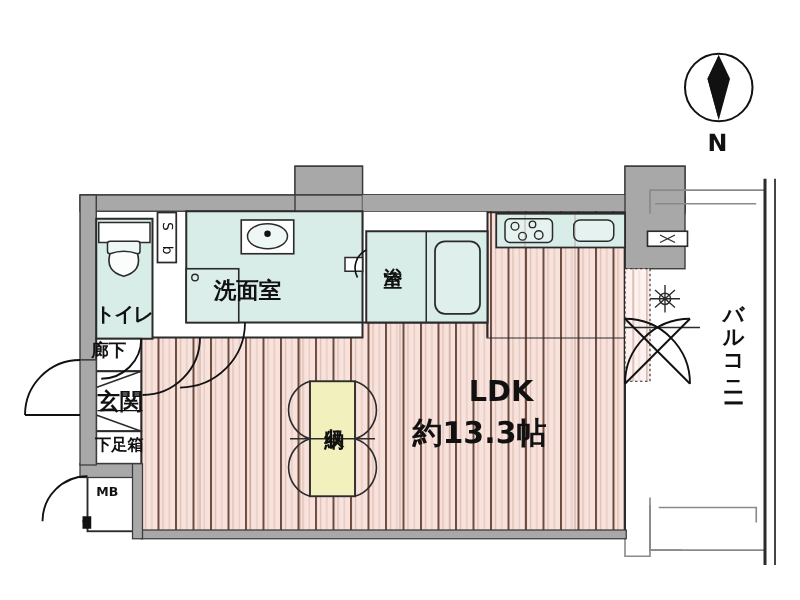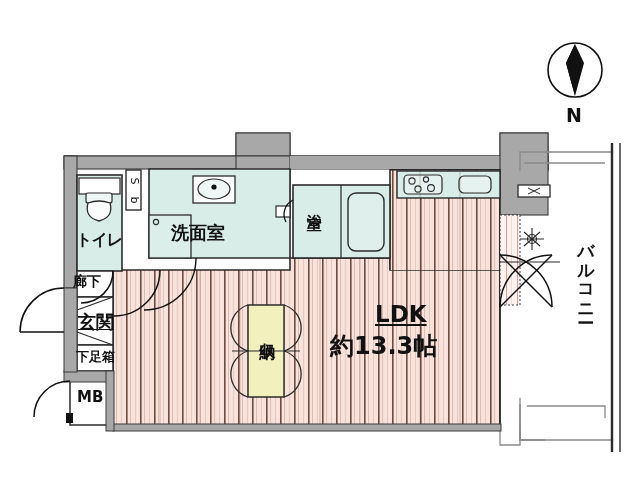--- a/index.html
+++ b/index.html
@@ -238,34 +238,34 @@
   <rect x="113" y="424" width="388" height="7" fill="#a8a8a8" stroke="#3a3a3a" stroke-width="1"></rect>
   <rect x="106" y="371" width="8" height="60" fill="#a8a8a8" stroke="#3a3a3a" stroke-width="1"></rect>
 
   <g>
     <circle cx="575" cy="70" r="27" fill="#ffffff" stroke="#111" stroke-width="1.6"></circle>
     <path d="M 575,44 L 584,63 L 575,96 L 566,63 Z" fill="#111"></path>
     <path d="M 575,44 L 566,63 L 575,96 Z" fill="#111"></path>
   </g>
 </svg>
 
-<div class="lbl" style="left:375px;top:303px;font-size:23px;text-decoration:underline;">LDK</div>
+<div class="lbl" style="left:375px;top:303px;font-size:23px;">LDK</div>
 <div class="lbl" style="left:330px;top:334px;font-size:24px;">約13.3帖</div>
 
 <div class="lbl" style="left:171px;top:224px;font-size:18px;">洗面室</div>
 
 <div class="vlbl" style="left:306px;top:202px;font-size:15px;">浴室</div>
 
-<div class="lbl" style="left:76px;top:232px;font-size:16px;letter-spacing:-1px;">トイレ</div>
+<div class="lbl" style="left:76px;top:244px;font-size:16px;letter-spacing:-1px;">トイレ</div>
 
 <div class="lbl" style="left:73px;top:274px;font-size:14px;">廊下</div>
 
 <div class="lbl" style="left:78px;top:313px;font-size:18px;text-decoration:underline;">玄関</div>
 
 <div class="lbl" style="left:76px;top:350px;font-size:13px;text-align:center;">下足箱</div>
 
-<div class="lbl" style="left:77px;top:390px;font-size:15px;">MB</div>
+<div class="lbl" style="left:77px;top:390px;font-size:10px;">MB</div>
 
 <div class="vlbl" style="left:577px;top:232px;font-size:17px;">バルコニー</div>
 
 <div class="vlbl" style="left:259px;top:330px;font-size:16px;">収納</div>
 
 <div class="lbl" style="left:566px;top:106px;font-size:19px;">N</div>
 
 </body></html>

